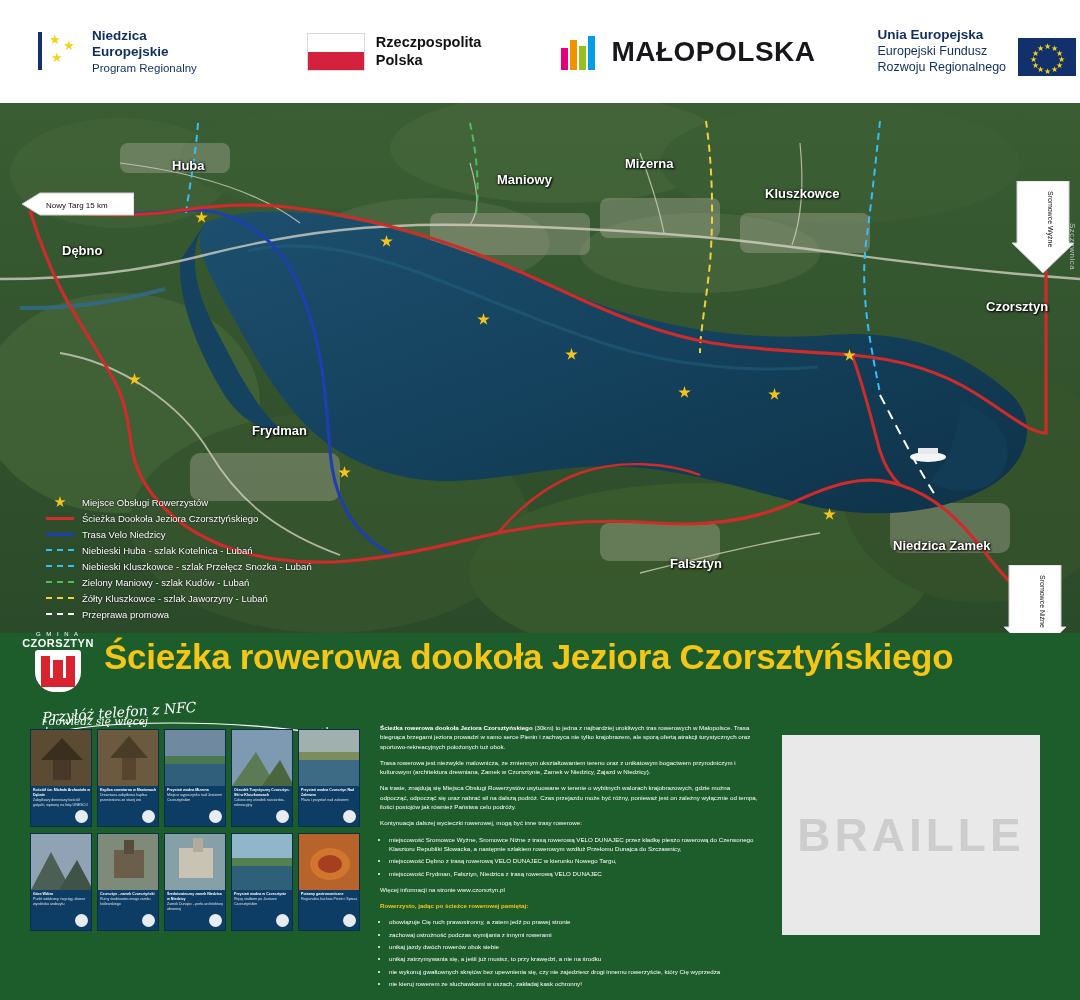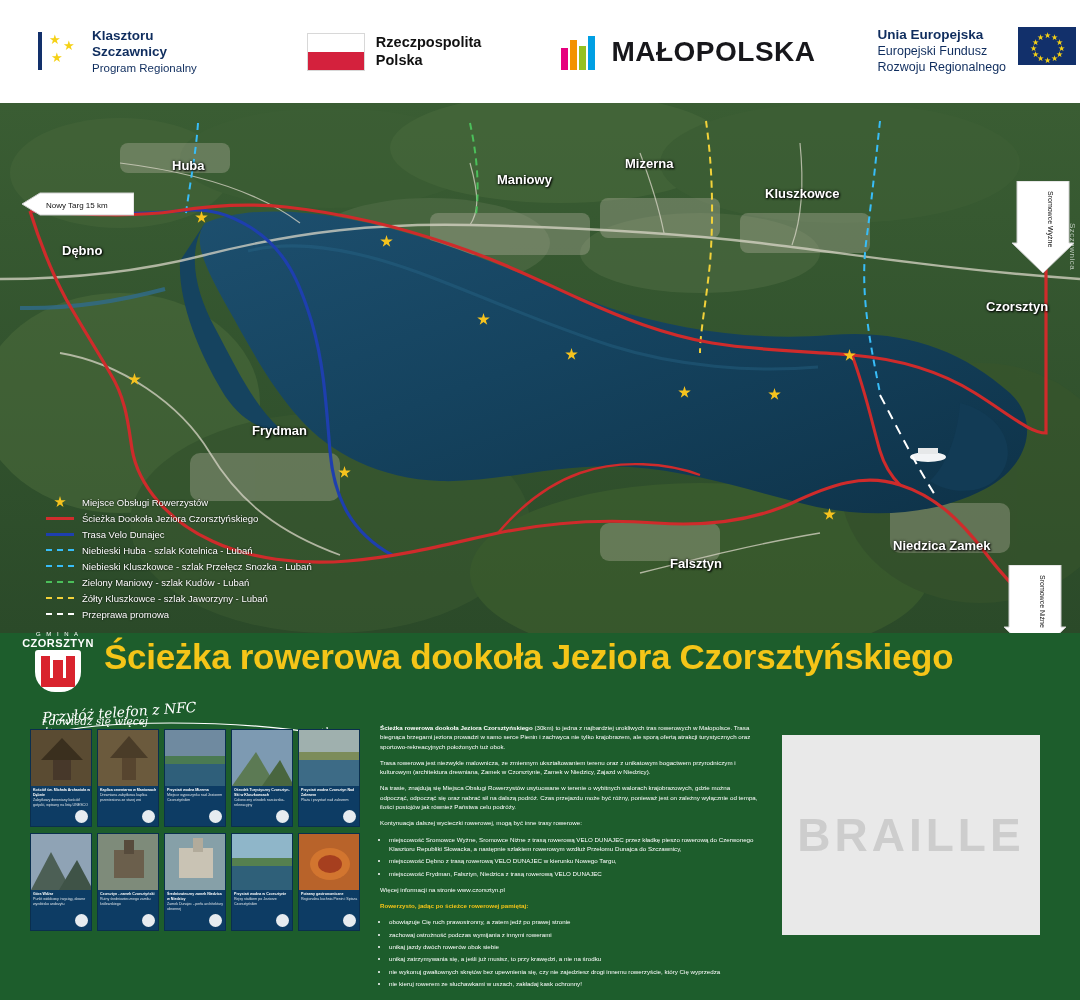--- a/index.html
+++ b/index.html
@@ -26,21 +26,21 @@
   .fund-txt .sub { font-weight:normal; font-size:11.5px; }
 
   .logo-pl { display:flex; align-items:center; gap:11px; margin-left:110px; }
   .pl-flag { width:58px; height:38px; border:1px solid #d8d8d8; background:linear-gradient(to bottom,#ffffff 0 50%, #d4213d 50% 100%); }
   .pl-txt { font-size:14.5px; font-weight:bold; color:#111; line-height:1.2; }
 
   .logo-mal { display:flex; align-items:center; gap:12px; margin-left:78px; }
   .mal-mark { width:40px; height:40px; }
   .mal-txt { font-size:28px; font-weight:bold; letter-spacing:.5px; color:#17171b; }
 
-  .logo-ue { display:flex; align-items:flex-start; gap:12px; margin-left:62px; }
+  .logo-ue { display:flex; align-items:flex-end; gap:12px; margin-left:62px; }
   .ue-txt { font-size:12.5px; color:#0f2d5e; line-height:1.25; text-align:left; }
   .ue-txt .b { font-weight:bold; font-size:13.5px; }
   .ue-flag { width:58px; height:38px; background:#12306b; position:relative; }
   .ue-flag .st { position:absolute; color:#f5d116; font-size:8px; line-height:8px; }
 
   
   .mapwrap { position:absolute; left:0; top:103px; width:1080px; height:530px; overflow:hidden; background:#0f766e; }
   .mapimg { position:absolute; inset:0; }
   .side-label {
     position:absolute; right:3px; top:120px; color:#cfd9cf; font-size:8px;
@@ -116,22 +116,22 @@
   <div class="logobar">
 
     <div class="logo-eu-fund">
       <div class="eu-stars-box">
         <div class="eu-bar"></div>
         <div class="st" style="left:11px;top:2px;">★</div>
         <div class="st" style="left:25px;top:8px;">★</div>
         <div class="st" style="left:13px;top:20px;">★</div>
       </div>
       <div class="fund-txt">
-        <div>Klasztoru</div>
-        <div>Szczawnicy</div>
+        <div>Niedzica</div>
+        <div>Europejskie</div>
         <div class="sub">Program Regionalny</div>
       </div>
     </div>
 
     <div class="logo-pl">
       <div class="pl-flag"></div>
       <div class="pl-txt">
         <div>Rzeczpospolita</div>
         <div>Polska</div>
       </div>
@@ -319,21 +319,21 @@
       <div class="row">
         <div class="key">
             <div class="k-line" style="background:#d12d2d;"></div>
           </div>
         <div class="txt">Ścieżka Dookoła Jeziora Czorsztyńskiego</div>
       </div>
       <div class="row">
         <div class="key">
             <div class="k-line" style="background:#1e3fae;"></div>
           </div>
-        <div class="txt">Trasa Velo Dunajec</div>
+        <div class="txt">Trasa Velo Niedzicy</div>
       </div>
       <div class="row">
         <div class="key">
             <div class="k-dash" style="border-top-color:#38bdf8;"></div>
           </div>
         <div class="txt">Niebieski Huba - szlak Kotelnica - Lubań</div>
       </div>
       <div class="row">
         <div class="key">
             <div class="k-dash" style="border-top-color:#38bdf8;"></div>

